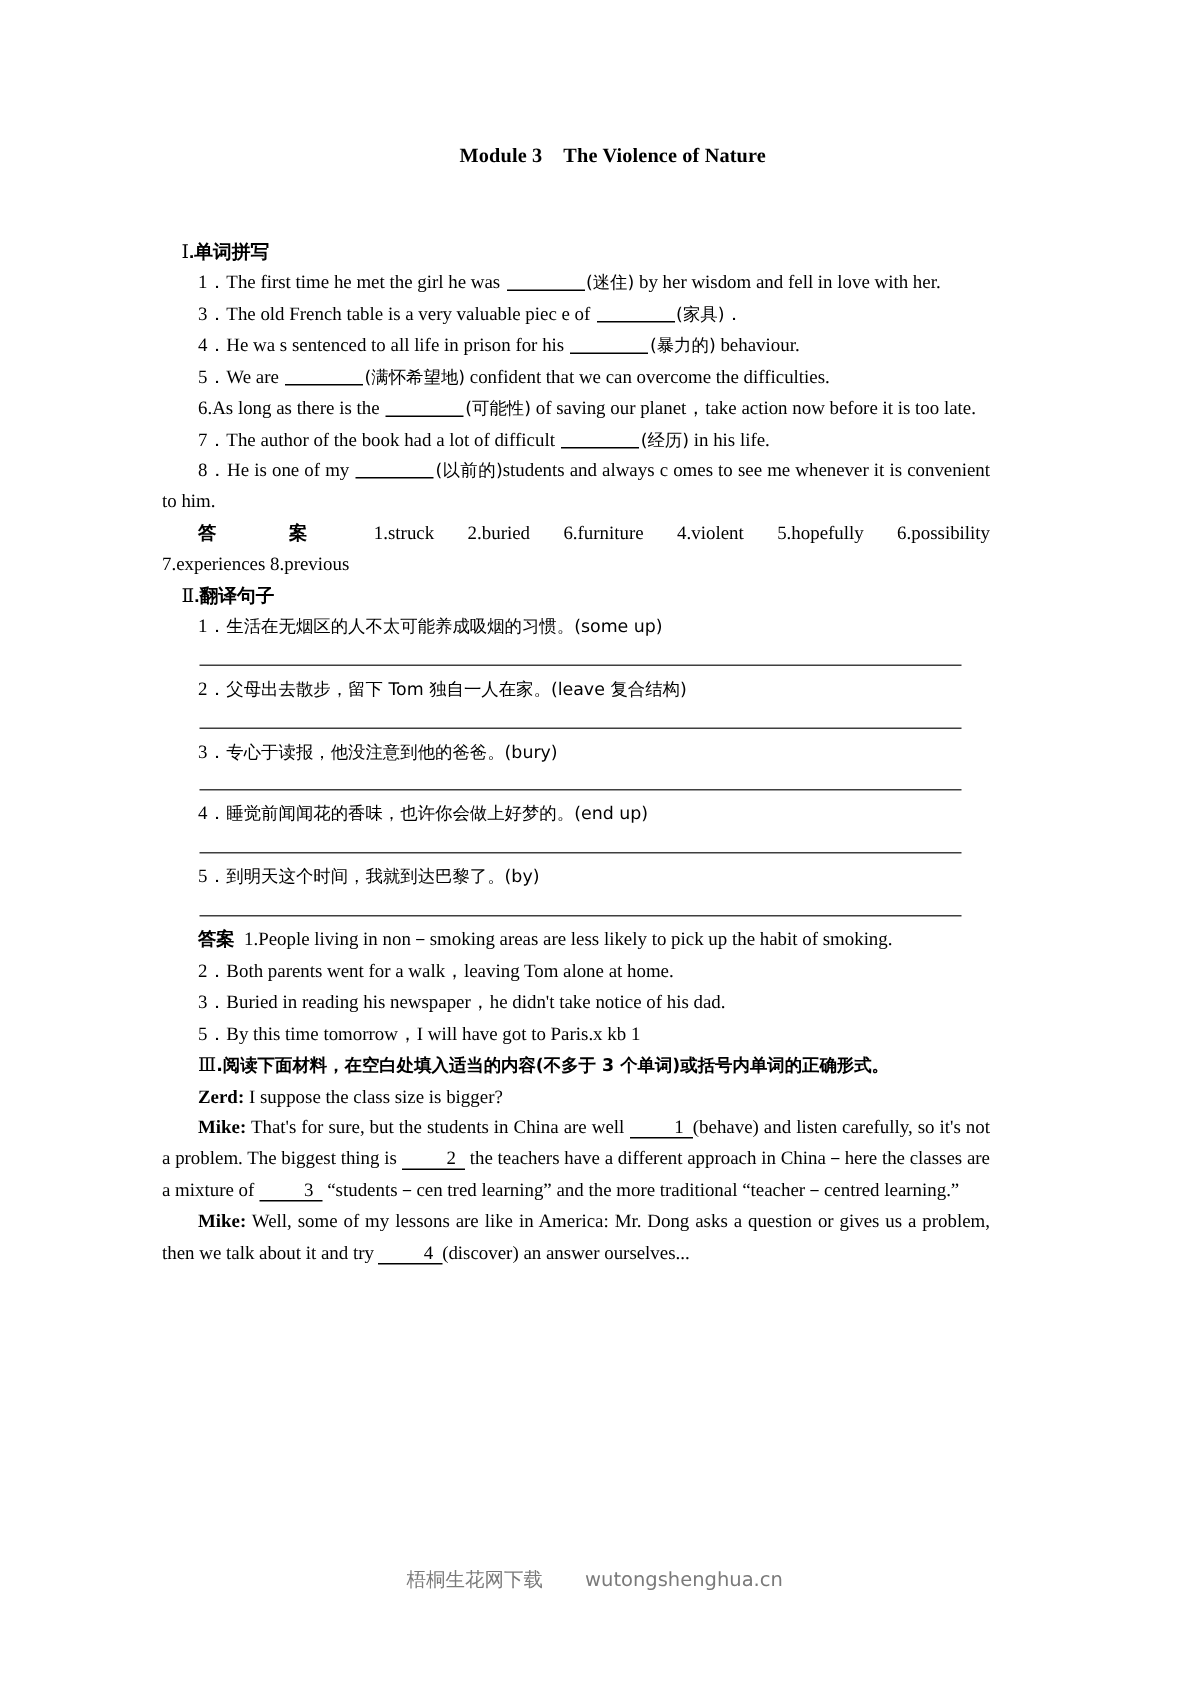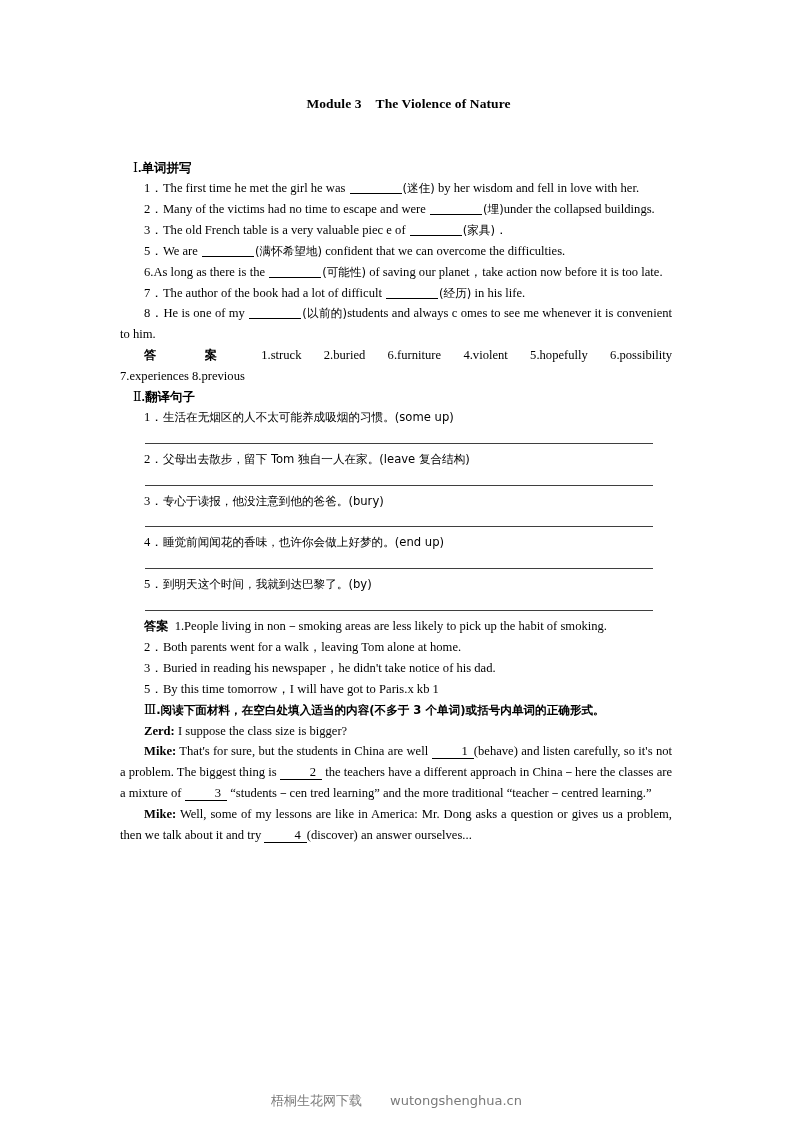--- a/index.html
+++ b/index.html
@@ -32,21 +32,21 @@
     width: 793px;
     text-align: center;
     font-weight: bold;
     font-size: 13.5px;
     letter-spacing: 0.1px;
   }
   .doc-title .gap { display: inline-block; width: 14px; }
 
   .content {
     position: absolute;
-    left: 120px;
+    left: 108px;
     top: 158px;
     width: 552px;
   }
 
   .sec-head {
     font-weight: bold;
     font-size: 12.5px;
     line-height: 20px;
     margin: 0 0 0 13px;
     font-family: "Liberation Sans", "DejaVu Sans", sans-serif;
@@ -118,21 +118,21 @@
     text-align: center;
     padding: 0 6px;
     line-height: 13px;
   }
 
   .speaker { font-weight: bold; }
 
   .footer {
     position: absolute;
     left: 0;
-    top: 1092px;
+    top: 1044px;
     width: 793px;
     text-align: center;
     color: #7a7a7a;
     font-size: 13px;
     font-family: "DejaVu Sans", "Liberation Sans", sans-serif;
     white-space: nowrap;
   }
   .footer .site {
     margin-left: 28px;
     font-family: "DejaVu Sans", "Liberation Sans", sans-serif;
@@ -146,24 +146,24 @@
   <div class="doc-title">
     <span>Module 3</span><span class="gap"></span><span>The Violence of Nature</span>
   </div>
 
   <div class="content">
 
     <div class="sec-head"><span class="numeral">Ⅰ</span><span>.单词拼写</span></div>
 
     <p class="line"><span>1．</span><span>The first time he met the girl he was </span><span class="blank"></span><span class="cn">(迷住)</span><span> by her wisdom and fell in love with her.</span></p>
 
-    <p class="line"><span>2．</span><span>Many of the victims had no time to escape and were </span><span class="blank"></span><span class="cn">(埋)</span><span>under the collapsed buildings.</span></p>
 
     <p class="line"><span>3．</span><span>The old French table is a very valuable piec e of </span><span class="blank"></span><span class="cn">(家具)</span><span>．</span></p>
 
+    <p class="line"><span>4．</span><span>He wa s sentenced to all life in prison for his </span><span class="blank"></span><span class="cn">(暴力的)</span><span> behaviour.</span></p>
 
     <p class="line"><span>5．</span><span>We are </span><span class="blank"></span><span class="cn">(满怀希望地)</span><span> confident that we can overcome the difficulties.</span></p>
 
     <p class="line"><span>6.</span><span>As long as there is the </span><span class="blank"></span><span class="cn">(可能性)</span><span> of saving our planet，take action now before it is too late.</span></p>
 
     <p class="line"><span>7．</span><span>The author of the book had a lot of difficult </span><span class="blank"></span><span class="cn">(经历)</span><span> in his life.</span></p>
 
     <p class="line"><span>8．</span><span>He is one of my </span><span class="blank"></span><span class="cn">(以前的)</span><span>students and always c omes to see me whenever it is convenient to him.</span></p>
 
     <p class="answers-spread"><span class="ans-label">答 案</span> <span>1.struck</span> <span>2.buried</span> <span>6.furniture</span> <span>4.violent</span> <span>5.hopefully</span> <span>6.possibility</span></p>

